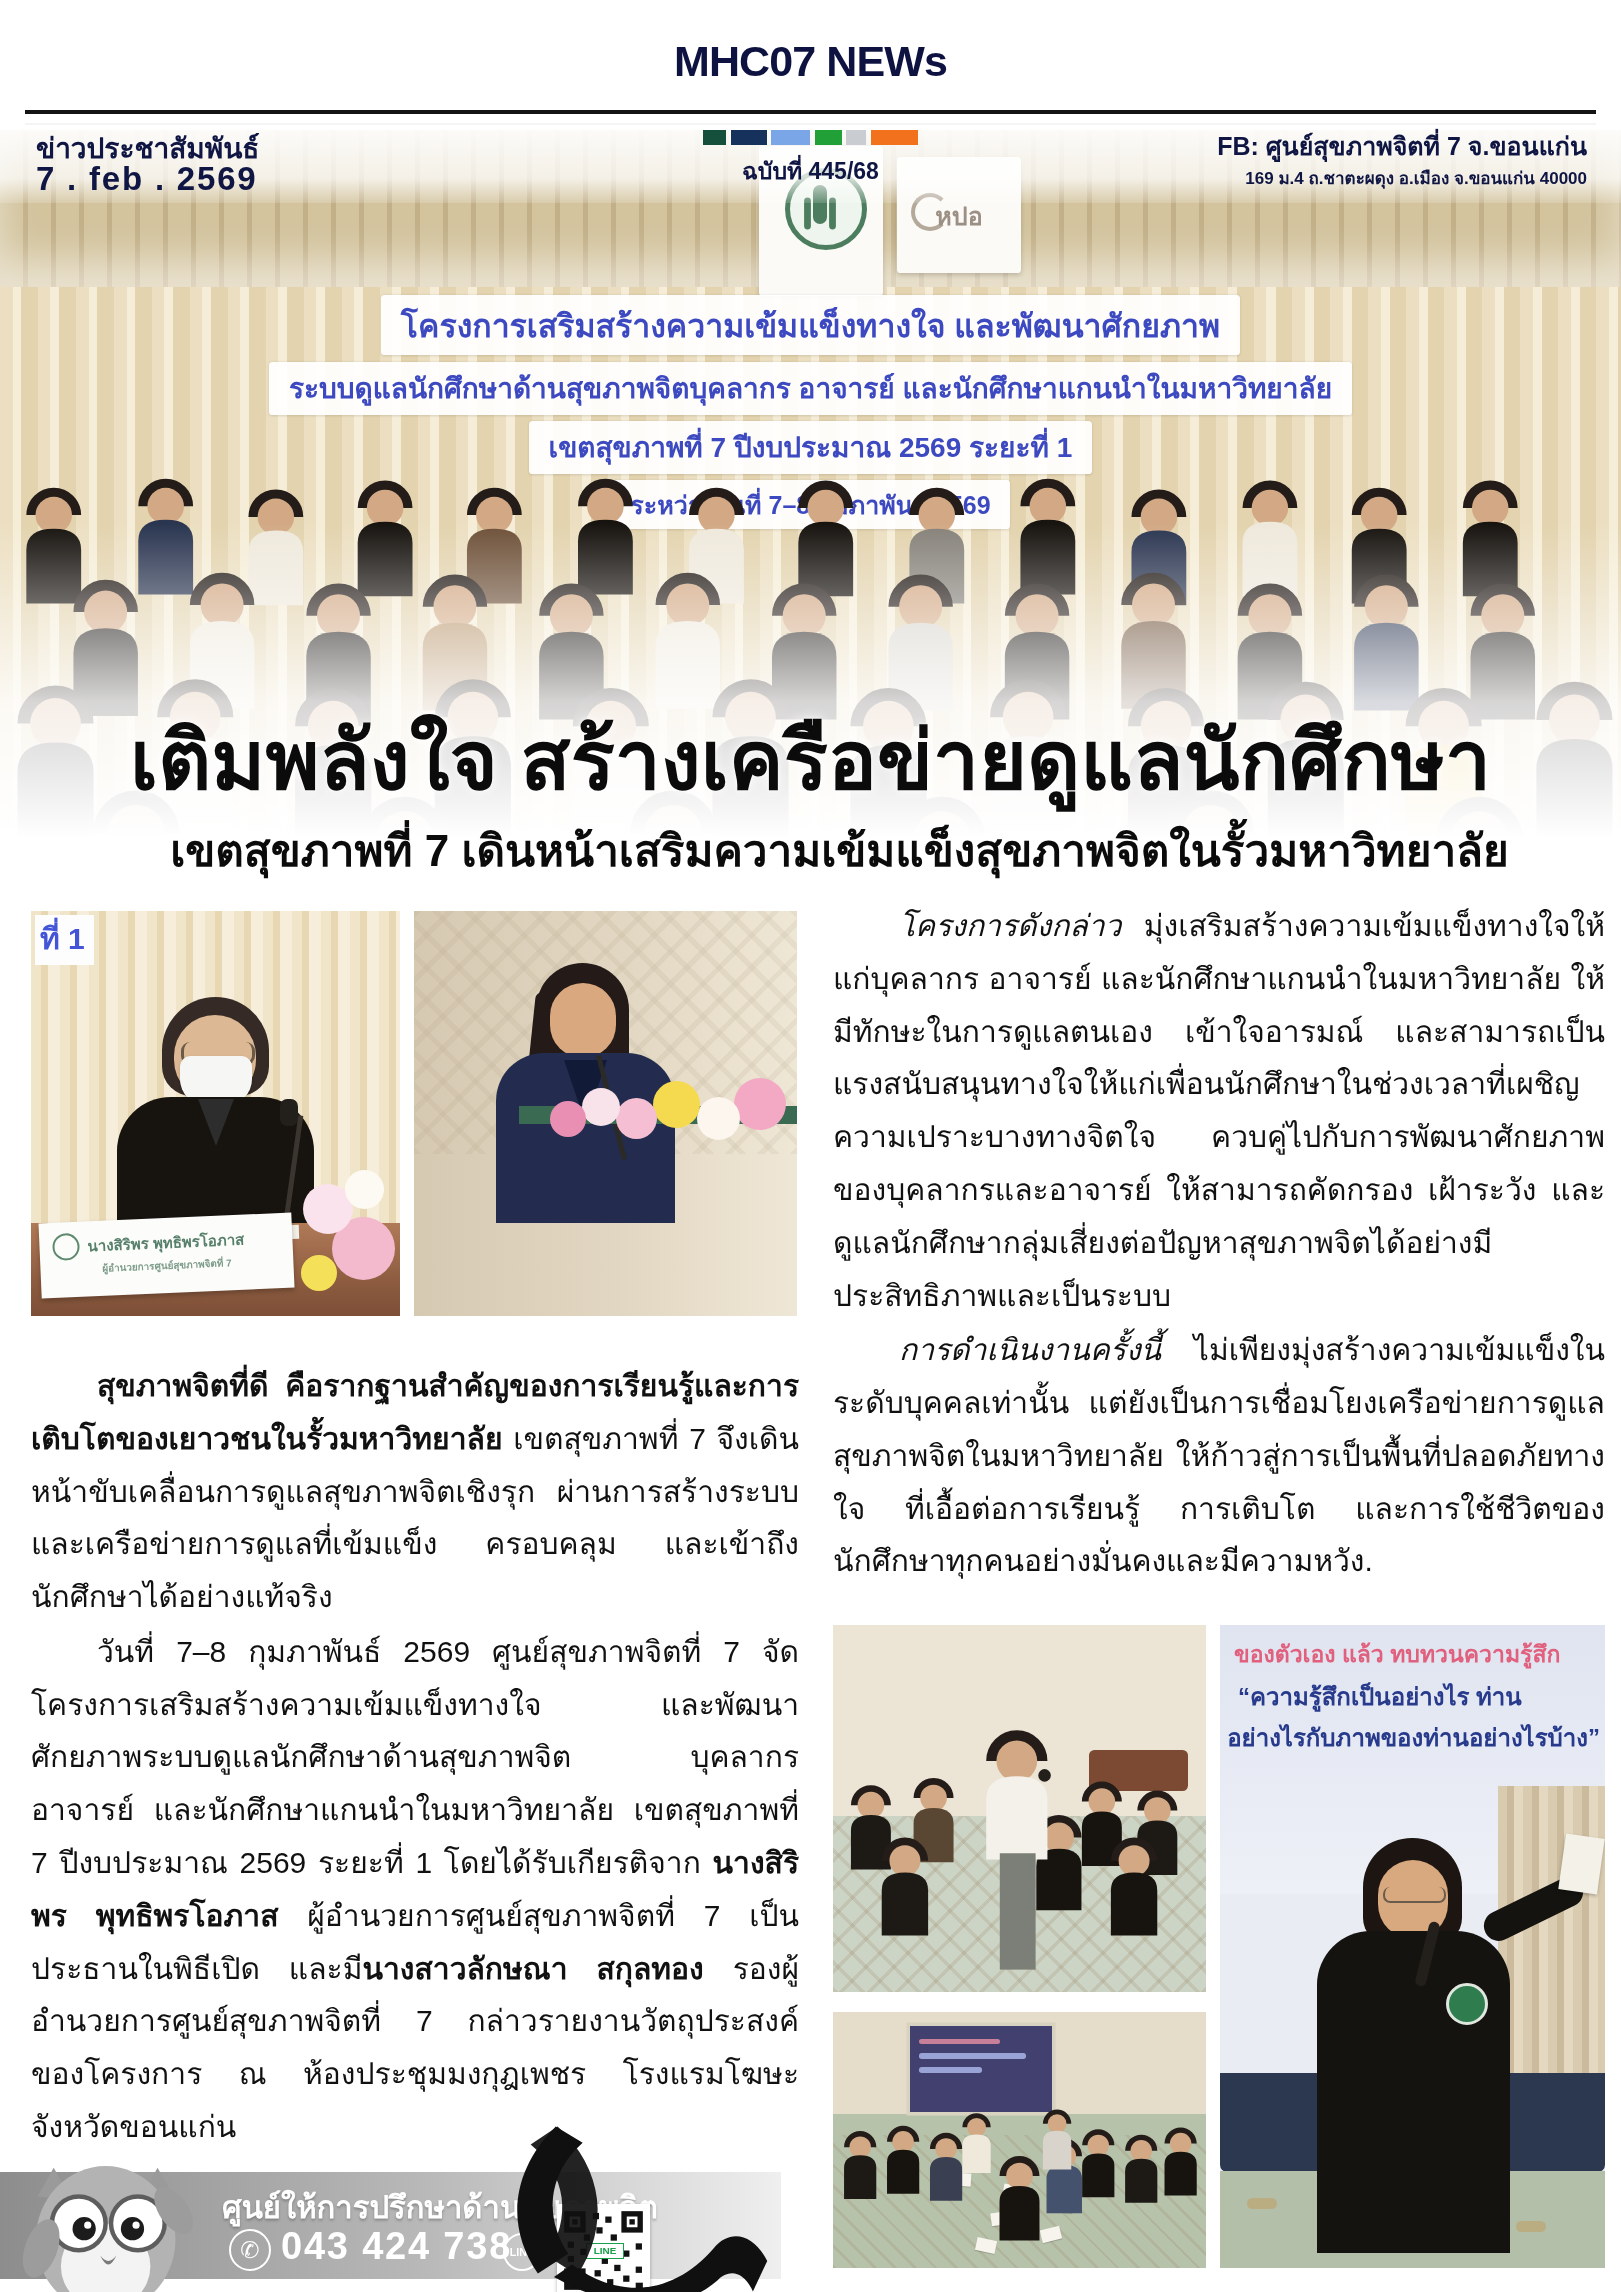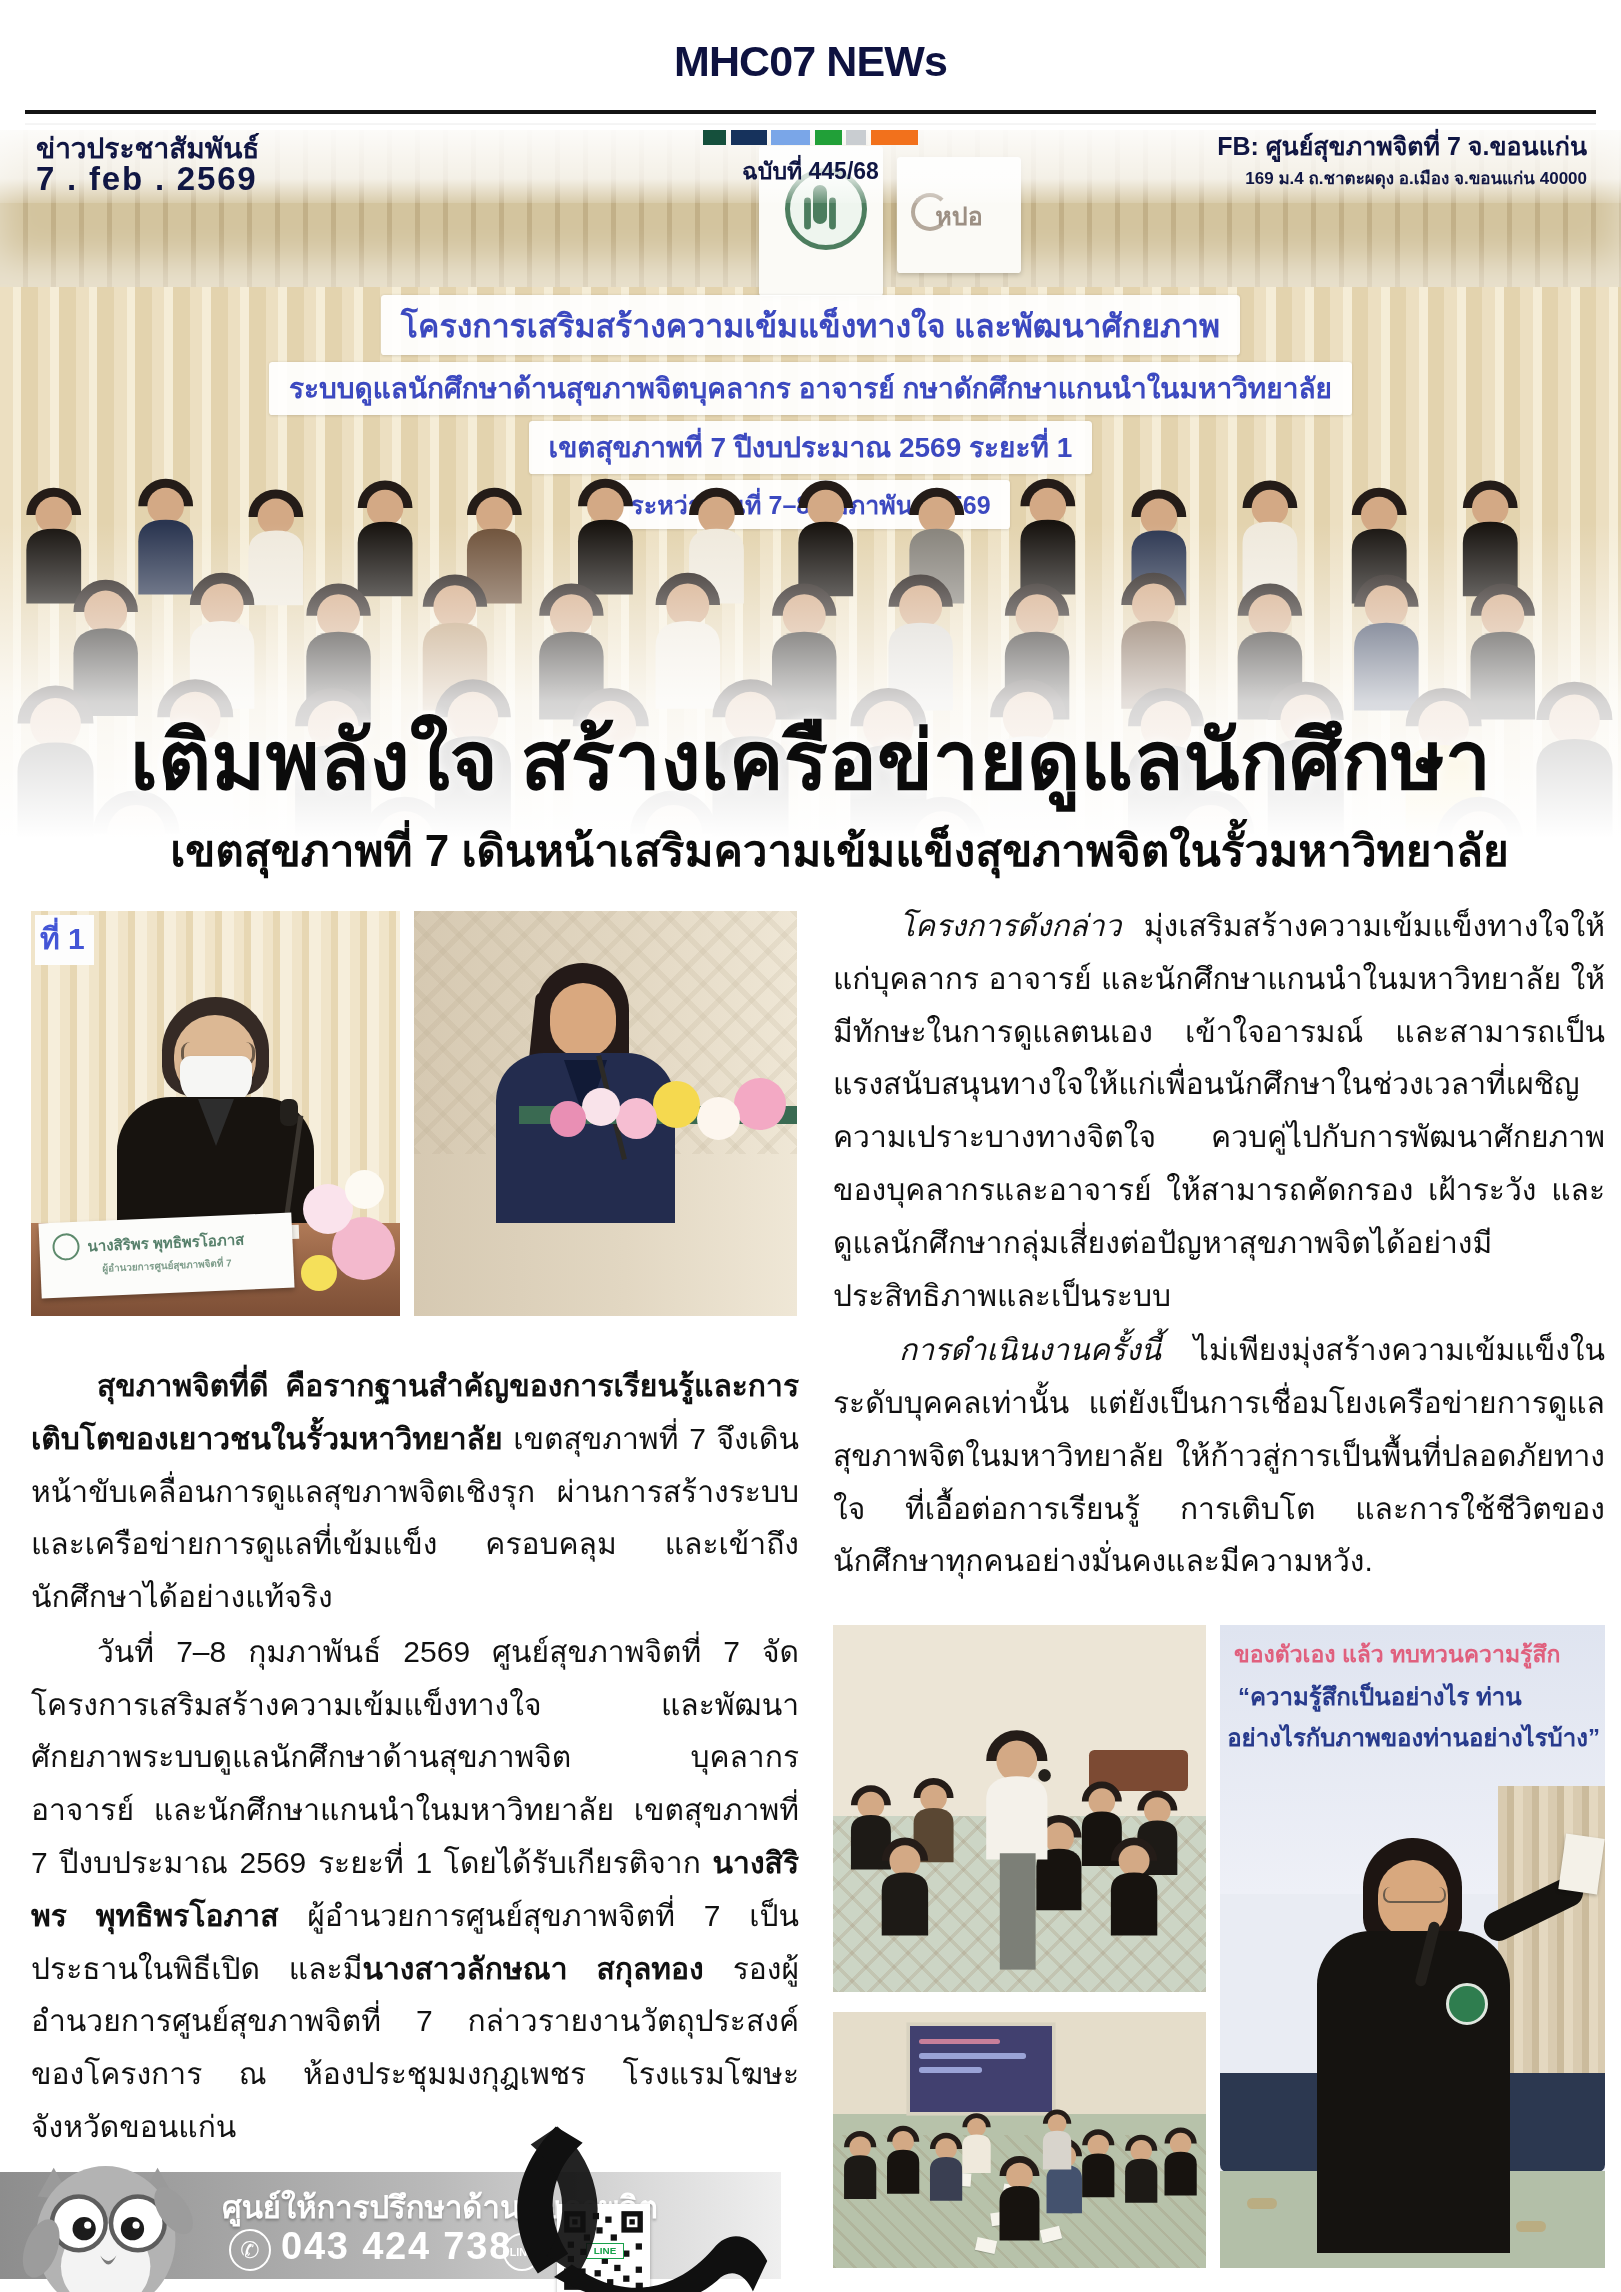--- a/index.html
+++ b/index.html
@@ -188,21 +188,21 @@
     <div class="abs" id="wood"></div>
     <div class="abs logocard" id="logocard1">
       <div id="dmh-ring"></div>
     </div>
     <div class="abs logocard" id="logocard2">
       <div id="npo-swirl"></div>
       <div id="npo-text">หปอ</div>
     </div>
     <div class="abs" id="banner">
       <div class="chip" id="chip1">โครงการเสริมสร้างความเข้มแข็งทางใจ และพัฒนาศักยภาพ</div>
-      <div class="chip" id="chip2">ระบบดูแลนักศึกษาด้านสุขภาพจิตบุคลากร อาจารย์ กษาดักศึกษาแกนนำในมหาวิทยาลัย</div>
+      <div class="chip" id="chip2">ระบบดูแลนักศึกษาด้านสุขภาพจิตบุคลากร อาจารย์ และนักศึกษาแกนนำในมหาวิทยาลัย</div>
       <div class="chip" id="chip3">เขตสุขภาพที่ 7 ปีงบประมาณ 2569 ระยะที่ 1</div>
       <div class="chip" id="chip4">ระหว่างวันที่ 7–8 กุมภาพันธ์ 2569</div>
     </div>
 
     <svg class="abs" id="crowd" width="1621" height="502" viewBox="0 0 1810 560">
       <g>
         <use href="#psn" transform="translate(60,150) scale(.85)" fill="#17130f"></use>
         <use href="#psn" transform="translate(185,140) scale(.85)" fill="#2a3550"></use>
         <use href="#psn" transform="translate(308,152) scale(.85)" fill="#efe9dc"></use>
         <use href="#psn" transform="translate(430,142) scale(.85)" fill="#17130f"></use>

